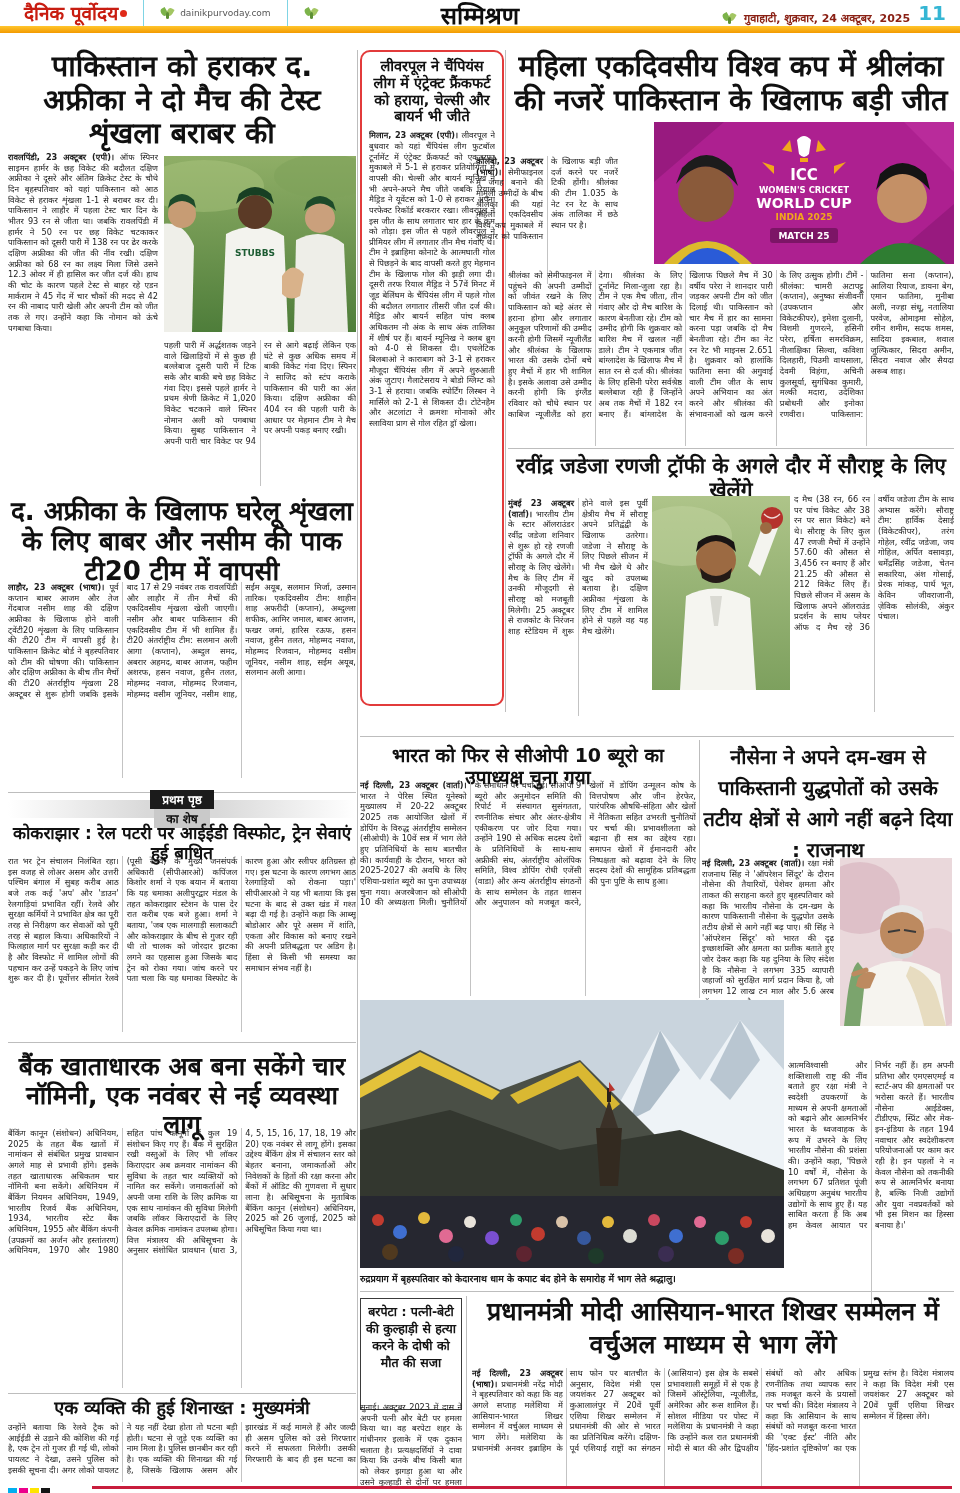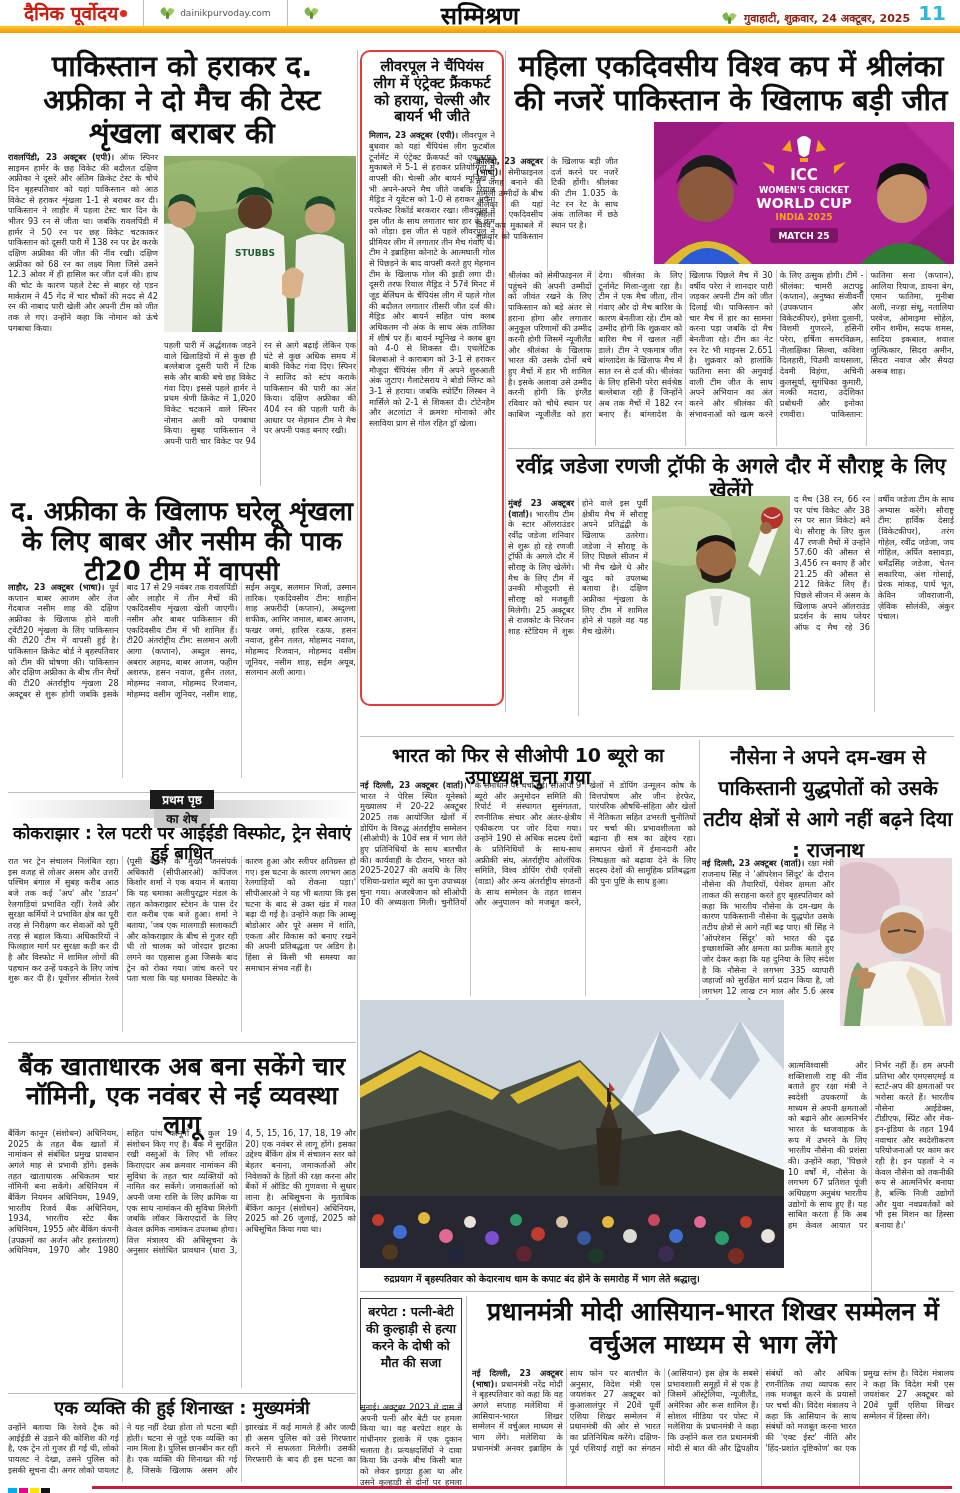--- a/index.html
+++ b/index.html
@@ -34,21 +34,21 @@
   .hrule{height:1px;background:#bdbdbd;}
   
   .redbox{border:2px solid #e23b3b;border-radius:10px;box-sizing:border-box;padding:6px 7px;background:#fff;}
   .redbox .headline{font-size:14.5px;margin:0 0 5px 0;text-align:center;}
   
   .secbar{display:flex;justify-content:center;align-items:center;background:linear-gradient(90deg,#ffffff,#d9d9d9 40%,#d9d9d9 60%,#ffffff);flex-direction:column;}
   .secbar .p1{background:#1b1b1b;color:#fff;font-weight:bold;font-size:12px;padding:1px 12px;}
   .secbar .p2{background:#c9c9c9;color:#111;font-weight:bold;font-size:12px;padding:1px 12px;}
   
   .bentobox{border:1.5px solid #3a3a3a;box-sizing:border-box;padding:5px 4px;text-align:center;font-weight:bold;font-size:12.5px;line-height:1.35;color:#141414;}
-  .caption{font-size:9.3px;font-weight:bold;color:#141414;text-align:left;margin-left:24px;}
+  .caption{font-size:9.3px;font-weight:bold;color:#141414;text-align:left;}
   .photo-frame{overflow:hidden;background:#ccc;}
   .photo-frame svg{display:block;}
   
   .regsq{width:9px;height:9px;display:inline-block;margin-right:2px;}
   .footline{height:3px;background:#c81d3c;}
 </style>
 </head>
 <body>
 
 <div class="page">

